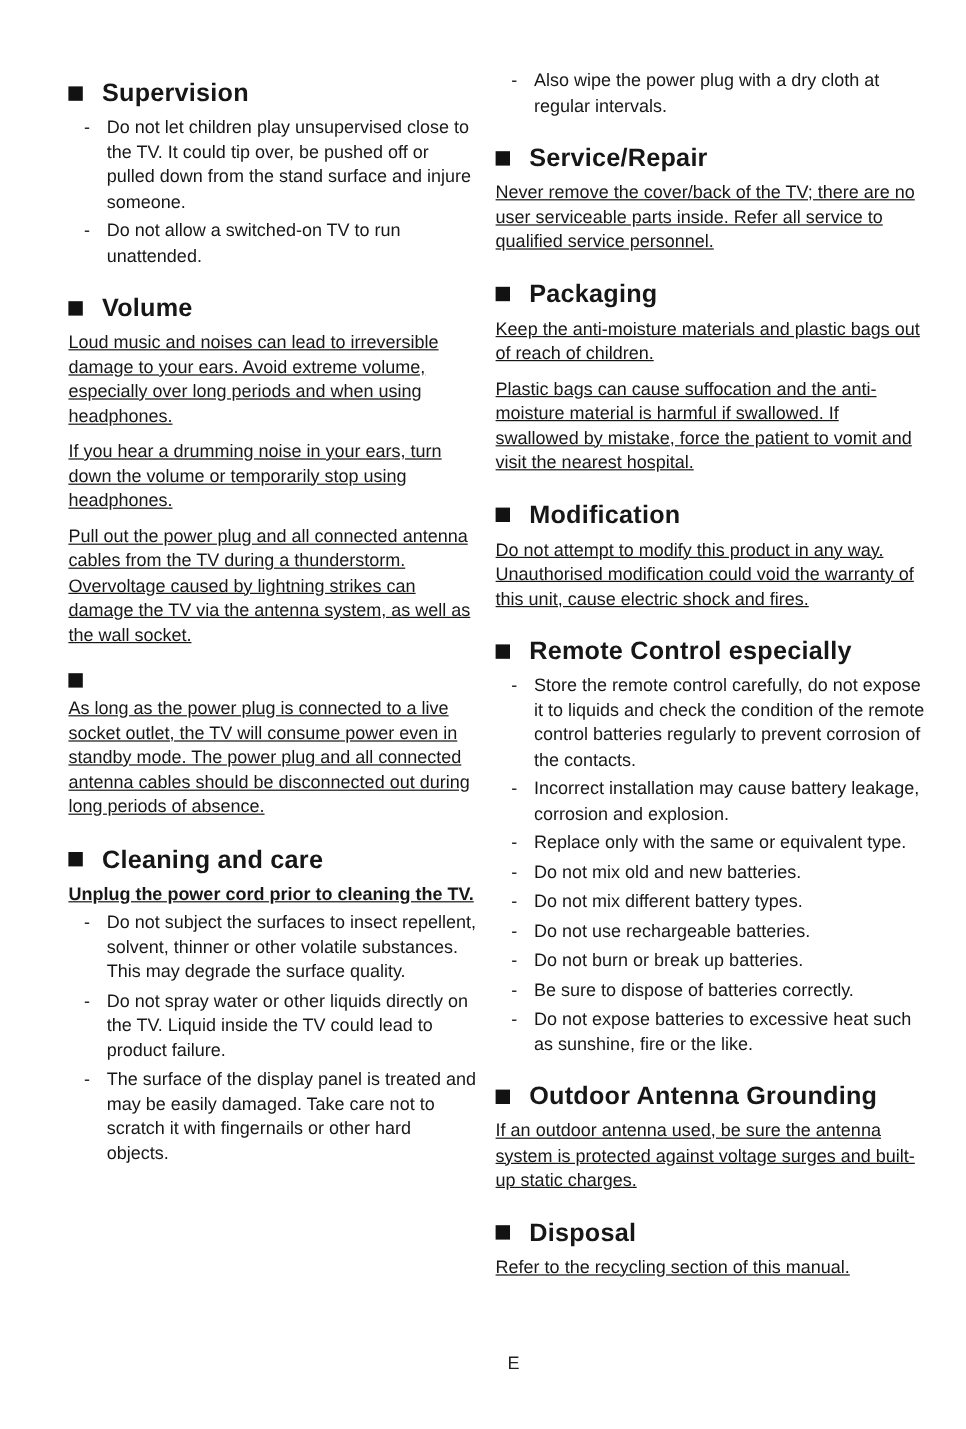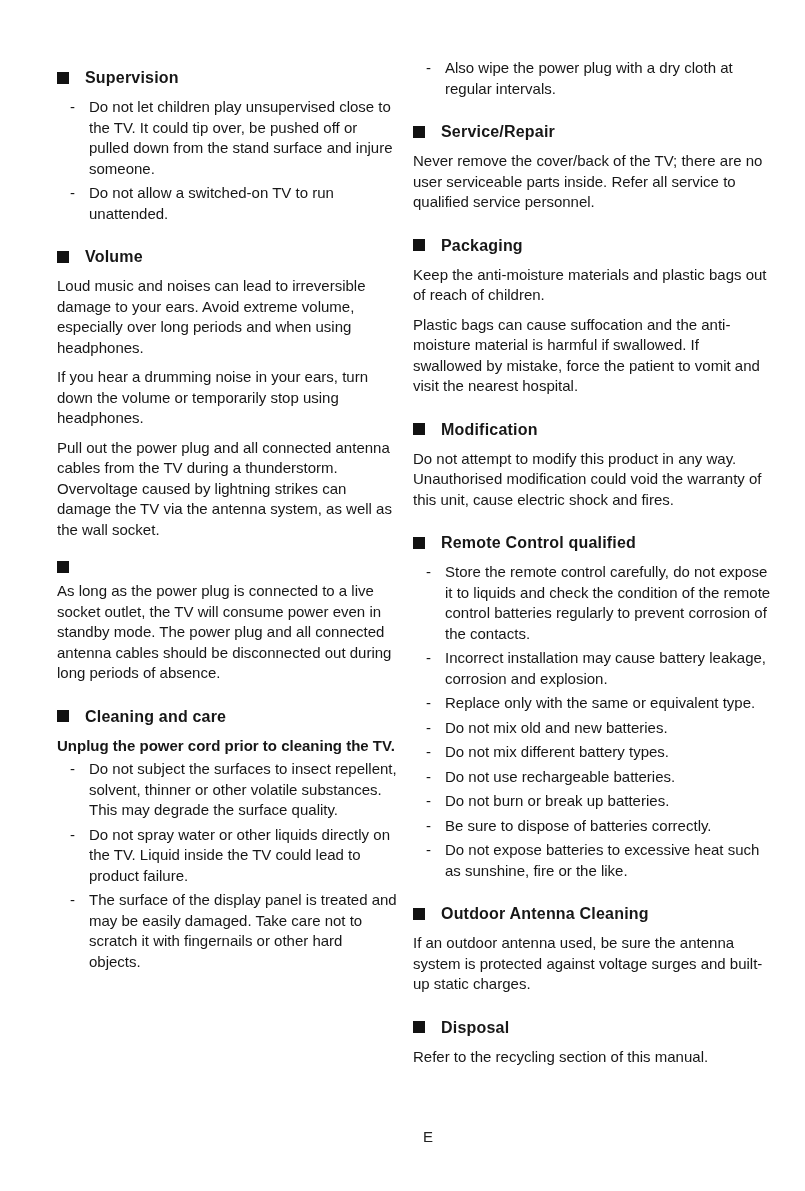--- a/index.html
+++ b/index.html
@@ -23,34 +23,34 @@
   .col {
     font-size: 15px;
     line-height: 20.5px;
   }
   .col-left  { width: 340px; margin-right: 16px; padding-top: 8px; }
   .col-right { width: 358px; }
 
   .heading {
     display: flex;
     align-items: center;
-    font-size: 16px;
+    font-size: 21px;
     line-height: 23px;
     font-weight: bold;
     letter-spacing: 0.2px;
     margin: 21px 0 8px;
   }
   .col > .heading:first-child { margin-top: 0; }
   .square {
     width: 12px; height: 12px;
     background: #121212;
     margin-right: 16px;
     flex: 0 0 auto;
   }
-  .para { margin: 0 0 9px; }
+  .para { margin: 0 0 9px; text-decoration: underline; }
   .para.bold { font-weight: bold; margin: 0 0 3px; }
   .bullet {
     display: flex;
     margin: 0 0 4px;
     padding-left: 13px;
   }
   .dash { width: 19px; flex: 0 0 auto; }
   .bullet-text { flex: 1; }
 
   .footer {
@@ -124,21 +124,21 @@
         </div>
         <p class="para">Keep the anti-moisture materials and plastic bags out of reach of children.</p>
         <p class="para">Plastic bags can cause suffocation and the anti-moisture material is harmful if swallowed. If swallowed by mistake, force the patient to vomit and visit the nearest hospital.</p>
         <div class="heading">
           <span class="square"></span>
           <span class="heading-text">Modification</span>
         </div>
         <p class="para">Do not attempt to modify this product in any way. Unauthorised modification could void the warranty of this unit, cause electric shock and fires.</p>
         <div class="heading">
           <span class="square"></span>
-          <span class="heading-text">Remote Control qualified</span>
+          <span class="heading-text">Remote Control especially</span>
         </div>
         <div class="bullet">
           <span class="dash">-</span>
           <span class="bullet-text">Store the remote control carefully, do not expose it to liquids and check the condition of the remote control batteries regularly to prevent corrosion of the contacts.</span>
         </div>
         <div class="bullet">
           <span class="dash">-</span>
           <span class="bullet-text">Incorrect installation may cause battery leakage, corrosion and explosion.</span>
         </div>
         <div class="bullet">
@@ -164,21 +164,21 @@
         <div class="bullet">
           <span class="dash">-</span>
           <span class="bullet-text">Be sure to dispose of batteries correctly.</span>
         </div>
         <div class="bullet">
           <span class="dash">-</span>
           <span class="bullet-text">Do not expose batteries to excessive heat such as sunshine, fire or the like.</span>
         </div>
         <div class="heading">
           <span class="square"></span>
-          <span class="heading-text">Outdoor Antenna Cleaning</span>
+          <span class="heading-text">Outdoor Antenna Grounding</span>
         </div>
         <p class="para">If an outdoor antenna used, be sure the antenna system is protected against voltage surges and built-up static charges.</p>
         <div class="heading">
           <span class="square"></span>
           <span class="heading-text">Disposal</span>
         </div>
         <p class="para">Refer to the recycling section of this manual.</p>
       </div>
   </div>
   <div class="footer">E</div>

